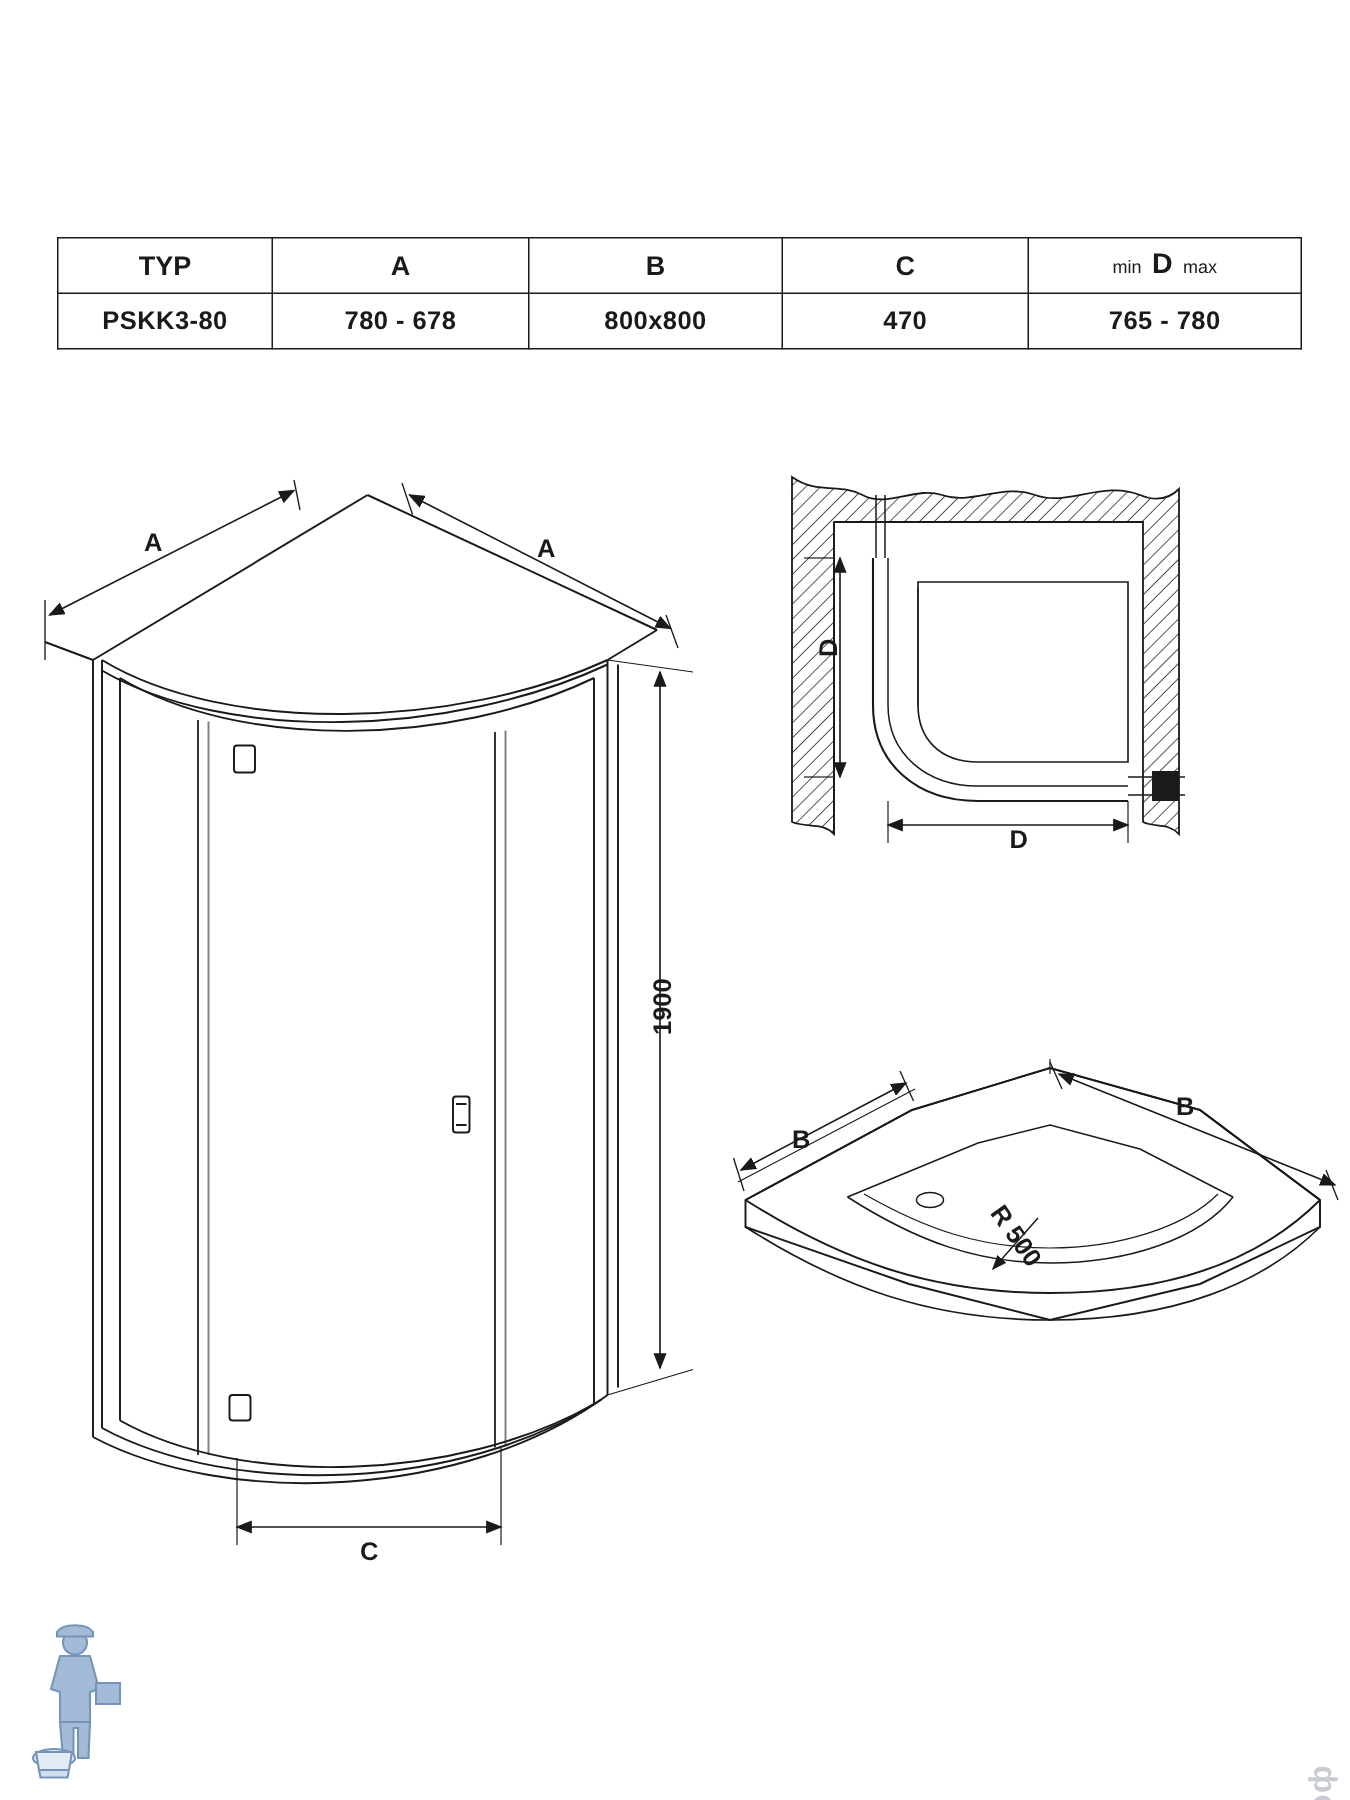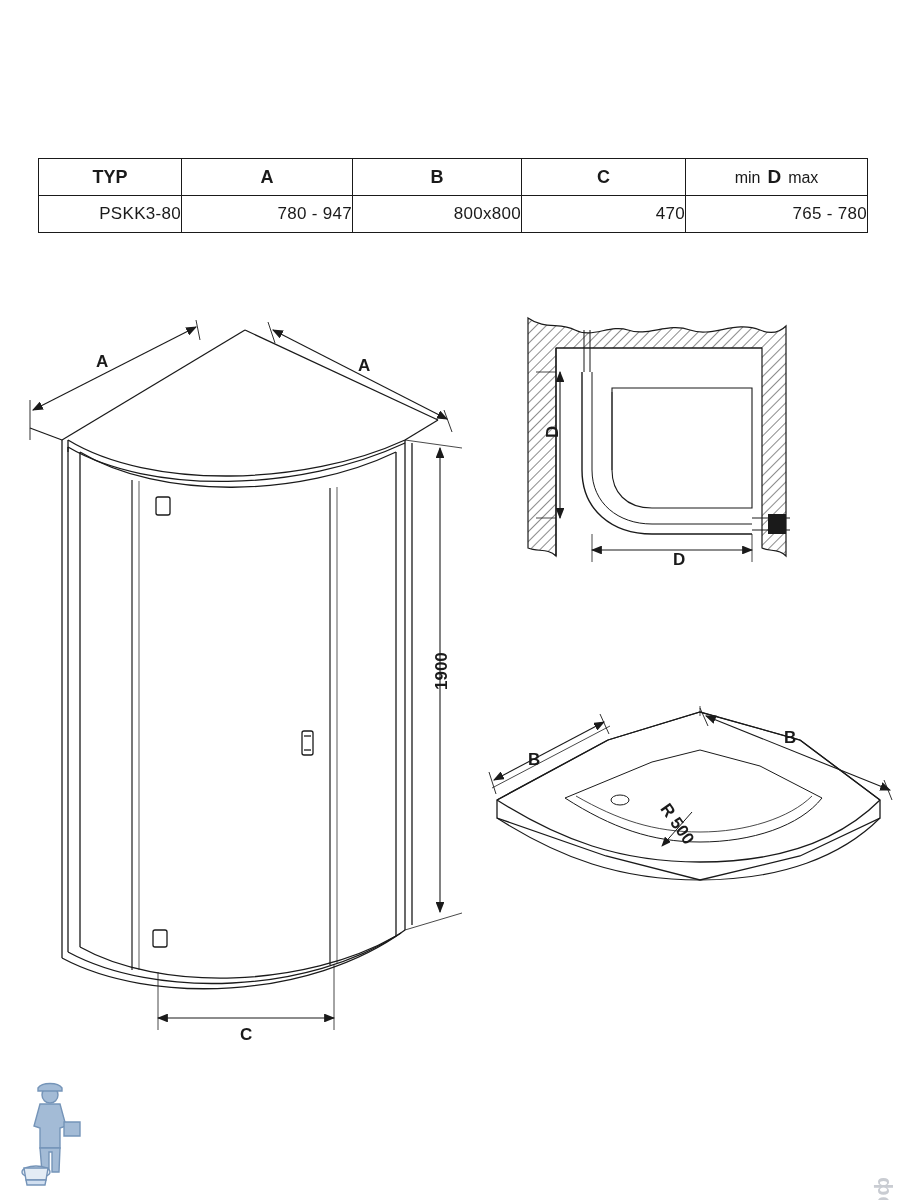--- a/index.html
+++ b/index.html
@@ -45,23 +45,23 @@
   .col-typ  { width: 142px; }
   .col-a    { width: 170px; }
   .col-b    { width: 168px; }
   .col-c    { width: 163px; }
   .col-d    { width: 181px; }
   .dhead {
     display: inline-flex;
     align-items: baseline;
     gap: 7px;
   }
-  .dhead .small { font-size: 16px; font-weight: normal; }
+  .dhead .small { font-size: 12px; font-weight: normal; }
   .dhead .big { font-size: 19px; font-weight: bold; }
-  .spec-table tbody td { font-weight: normal; letter-spacing: .3px; text-align: right; }
+  .spec-table tbody td { font-weight: bold; letter-spacing: .3px; }
 
   
   .drawing {
     position: absolute;
     left: 0;
     top: 0;
     width: 900px;
     height: 1200px;
   }
   .lbl {
@@ -111,21 +111,21 @@
             <span class="small">min</span>
             <span class="big">D</span>
             <span class="small">max</span>
           </span>
         </th>
       </tr>
     </thead>
     <tbody>
       <tr>
         <td>PSKK3-80</td>
-        <td>780 - 947</td>
+        <td>780 - 678</td>
         <td>800x800</td>
         <td>470</td>
         <td>765 - 780</td>
       </tr>
     </tbody>
   </table>
 
   <svg class="drawing" viewBox="0 0 900 1200">
     <defs>
       <marker id="arrow-end" markerWidth="10" markerHeight="8" refX="9" refY="4" orient="auto">

